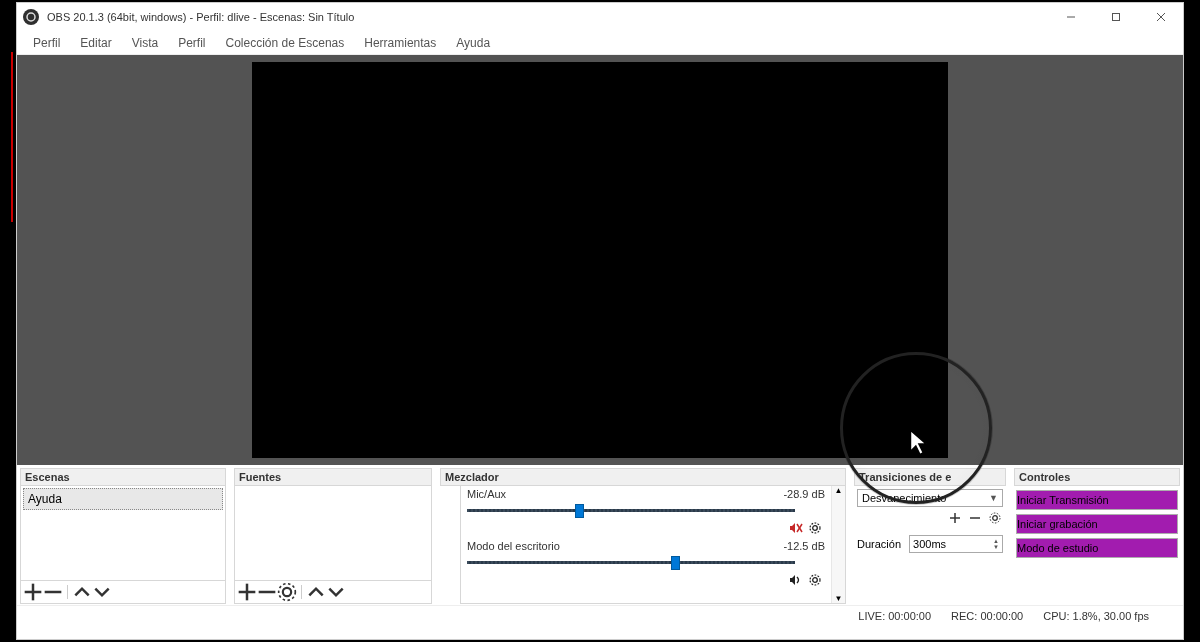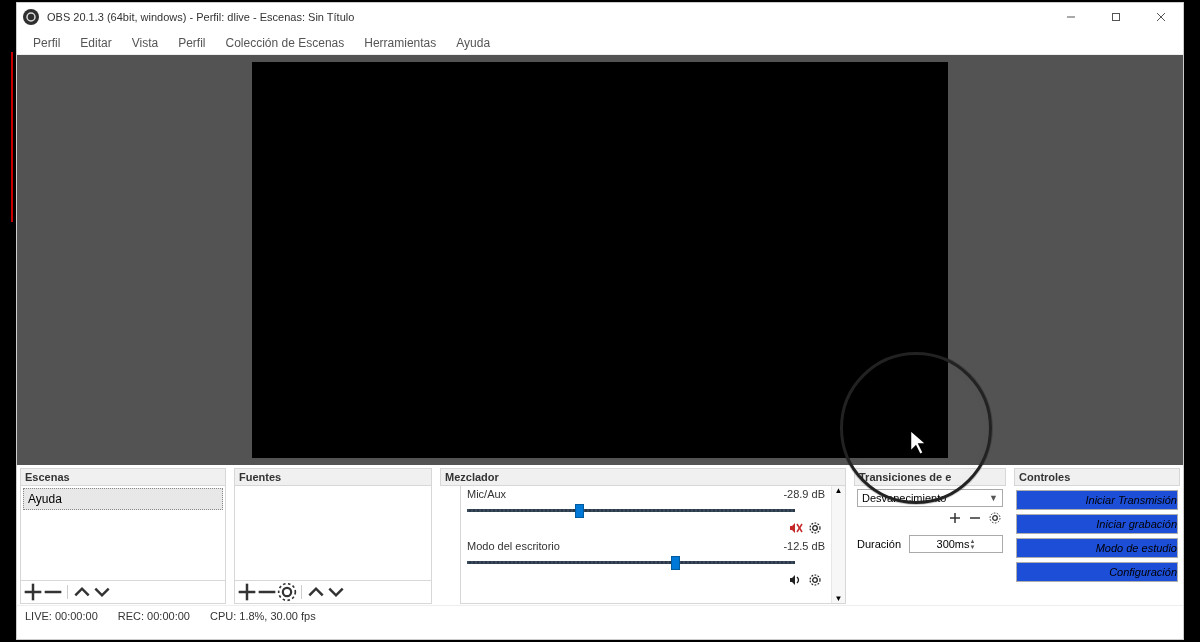--- a/index.html
+++ b/index.html
@@ -36,25 +36,25 @@
 .mixer-icons { display: flex; justify-content: flex-end; gap: 6px; padding-right: 4px; align-items: center; height: 18px; }
 .mixer-icons span { font-size: 12px; color: #222; }
 .mixer-scroll { width: 14px; background: #f7f7f7; border-left: 1px solid #e7e7e7; display: flex; flex-direction: column; justify-content: space-between; align-items: center; font-size: 8px; }
 .mixer-row { display: flex; height: 100%; margin-left: 20px; }
 .mixer-inner { flex: 1; }
 .trans-body { padding: 3px; }
 .combo { width: 100%; border: 1px solid #aaa; background: #fff; font-size: 11px; height: 18px; display: flex; align-items: center; padding: 0 4px; justify-content: space-between; }
 .combo .arrow { font-size: 9px; color: #555; }
 .trans-row { display: flex; align-items: center; margin-top: 4px; gap: 8px; }
 .trans-icons { display: flex; justify-content: flex-end; gap: 8px; padding: 4px 2px 4px 0; font-size: 14px; color: #333; align-items: center; }
-.num-input { border: 1px solid #aaa; height: 18px; flex: 1; display: flex; align-items: center; padding: 0 3px; font-size: 11px; justify-content: center; }
+.num-input { border: 1px solid #aaa; height: 18px; flex: 1; display: flex; align-items: center; padding: 0 3px; font-size: 11px; justify-content: space-between; }
 .spin { display: flex; flex-direction: column; font-size: 6px; line-height: 6px; color: #555; }
 .ctrl-body { padding: 4px 2px; display: flex; flex-direction: column; gap: 4px; }
-.btn { border: 1px solid #adadad; background: #1d4ed8; font-size: 11px; text-align: right; padding: 3px 0; font-style: italic; }
-.statusbar { height: 20px; display: flex; align-items: center; justify-content: flex-start; font-size: 11px; color: #333; gap: 20px; padding: 0 34px 0 8px; border-top: 1px solid #eee; }
+.btn { border: 1px solid #adadad; background: #a21caf; font-size: 11px; text-align: left; padding: 3px 0; }
+.statusbar { height: 20px; display: flex; align-items: center; justify-content: flex-end; font-size: 11px; color: #333; gap: 20px; padding: 0 34px 0 8px; border-top: 1px solid #eee; }
 .magnifier { position: absolute; left: 840px; top: 352px; width: 152px; height: 152px; border: 3px solid #222; border-radius: 50%; pointer-events: none; box-shadow: 0 0 0 1px rgba(0,0,0,0.2); background: radial-gradient(circle at 50% 50%, rgba(0,0,0,0) 60%, rgba(0,0,0,0.05) 100%); }
 .cursor { position: absolute; left: 908px; top: 428px; pointer-events: none; }
 .cursor svg { width: 22px; height: 30px; }
 .red-edge { position: absolute; left: 11px; top: 52px; width: 2px; height: 170px; background: #c00; }
 </style>
 </head>
 <body>
 
 <div class="red-edge"></div>
 
@@ -259,21 +259,20 @@
         </div>
       </div>
     </div>
 
     <div class="panel controles">
       <div class="panel-header">Controles</div>
       <div class="ctrl-body">
         <div class="btn">Iniciar Transmisión</div>
         <div class="btn">Iniciar grabación</div>
         <div class="btn">Modo de estudio</div>
-        <div class="btn">Configuración</div>
       </div>
     </div>
   </div>
 
   <div class="statusbar">
     <span>LIVE: 00:00:00</span>
     <span>REC: 00:00:00</span>
     <span>CPU: 1.8%, 30.00 fps</span>
   </div>
 </div>

